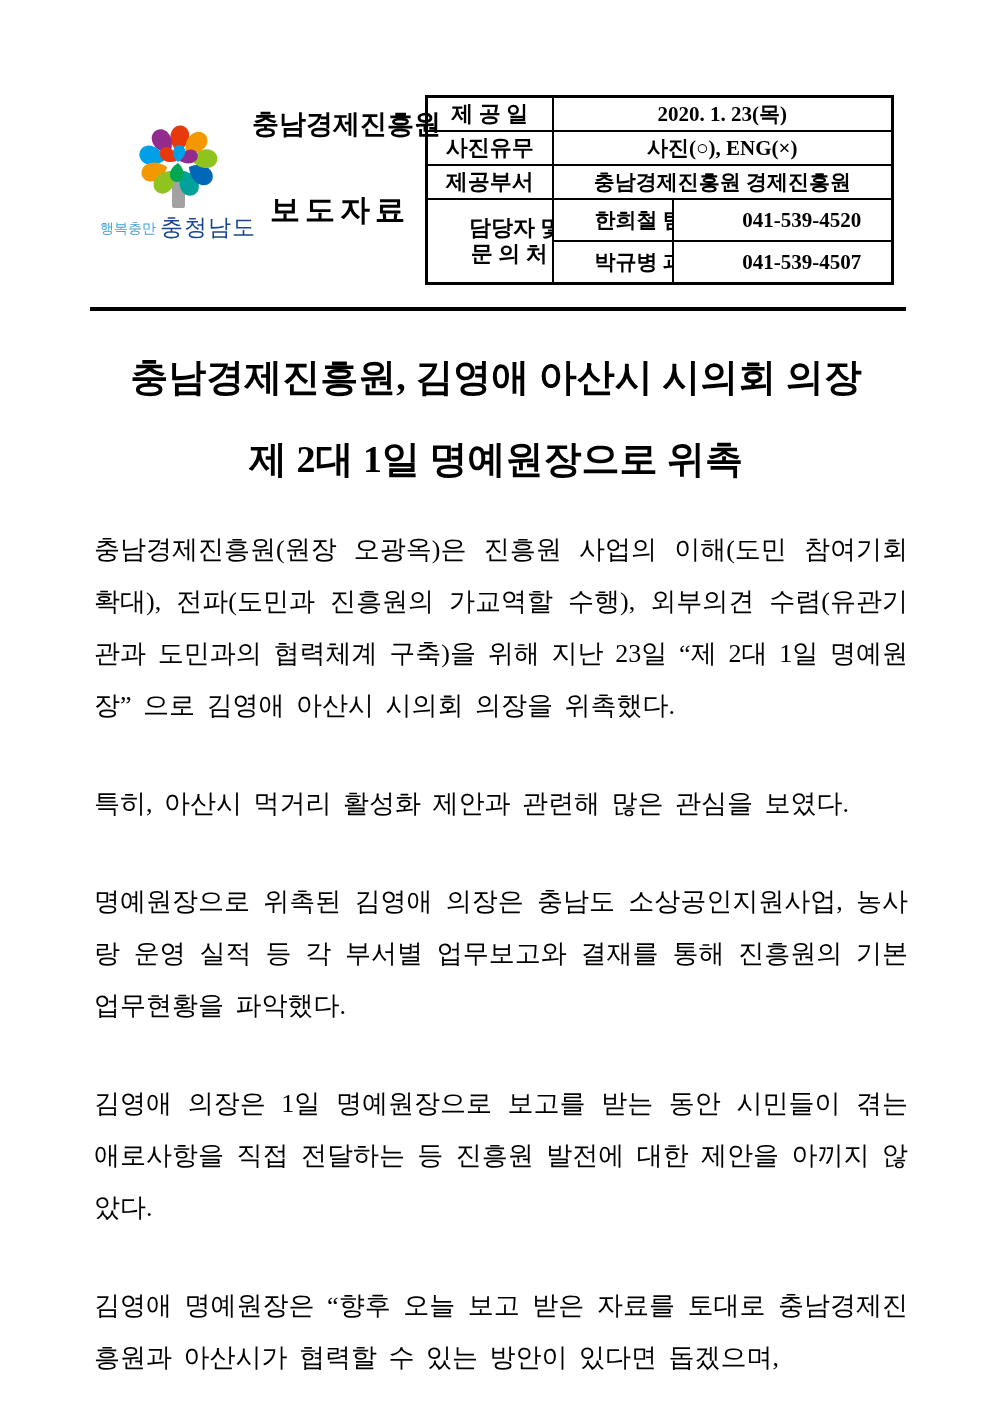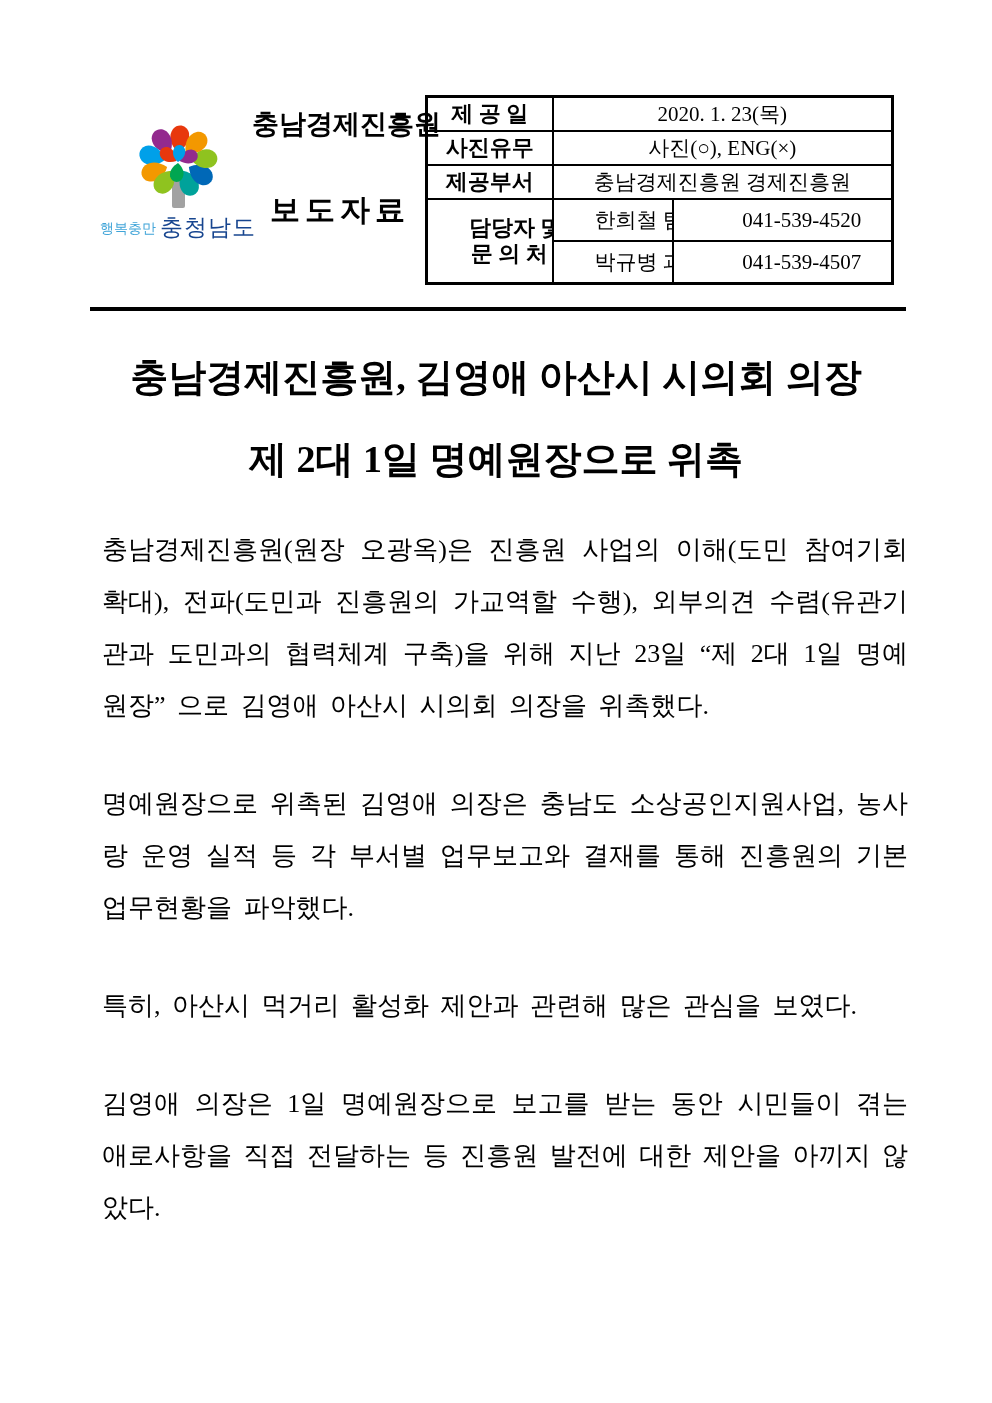--- a/index.html
+++ b/index.html
@@ -73,20 +73,21 @@
     border: 3px solid #000;
   }
   .info-table td {
     border: 2px solid #000;
     text-align: center;
     vertical-align: middle;
     padding: 0 2px;
     font-size: 21px;
     overflow: hidden;
     white-space: nowrap;
+    font-weight: bold;
   }
   .info-table tr.r-top td { height: 32px; }
   .info-table tr.r-contact td { height: 40px; padding-left: 41px; }
   .info-table td.label { font-weight: bold; font-size: 22px; }
   .contact-label span { display: block; line-height: 26px; font-weight: bold; font-size: 22px; }
   .col-label { width: 126px; }
   .col-name  { width: 120px; }
   .col-phone { width: 220px; }
 
   
@@ -118,21 +119,21 @@
   
   .body-text {
     position: absolute;
     left: 90px;
     top: 524px;
     width: 818px;
     font-size: 26px;
     line-height: 52px;
   }
   .body-text p {
-    margin: 0 0 46px 12px;
+    margin: 0 0 46px 4px;
     text-align: justify;
     word-break: break-all;
     word-spacing: 5px;
   }
 </style>
 </head>
 <body>
 
 <div class="page">
 
@@ -203,18 +204,19 @@
 
   <hr class="rule">
 
   <h1 class="title">
     <span class="title-line">충남경제진흥원, 김영애 아산시 시의회 의장</span>
     <span class="title-line">제 2대 1일 명예원장으로 위촉</span>
   </h1>
 
   <main class="body-text">
     <p>충남경제진흥원(원장 오광옥)은 진흥원 사업의 이해(도민 참여기회 확대), 전파(도민과 진흥원의 가교역할 수행), 외부의견 수렴(유관기관과 도민과의 협력체계 구축)을 위해 지난 23일 “제 2대 1일 명예원장” 으로 김영애 아산시 시의회 의장을 위촉했다.</p>
+    <p>특히, 아산시 먹거리 활성화 제안과 관련해 많은 관심을 보였다.</p>
     <p>명예원장으로 위촉된 김영애 의장은 충남도 소상공인지원사업, 농사랑 운영 실적 등 각 부서별 업무보고와 결재를 통해 진흥원의 기본 업무현황을 파악했다.</p>
-    <p>특히, 아산시 먹거리 활성화 제안과 관련해 많은 관심을 보였다.</p>
     <p>김영애 의장은 1일 명예원장으로 보고를 받는 동안 시민들이 겪는 애로사항을 직접 전달하는 등 진흥원 발전에 대한 제안을 아끼지 않았다.</p>
+    <p>김영애 명예원장은 “향후 오늘 보고 받은 자료를 토대로 충남경제진흥원과 아산시가 협력할 수 있는 방안이 있다면 돕겠으며,</p>
   </main>
 
 </div>
 
 </body></html>

